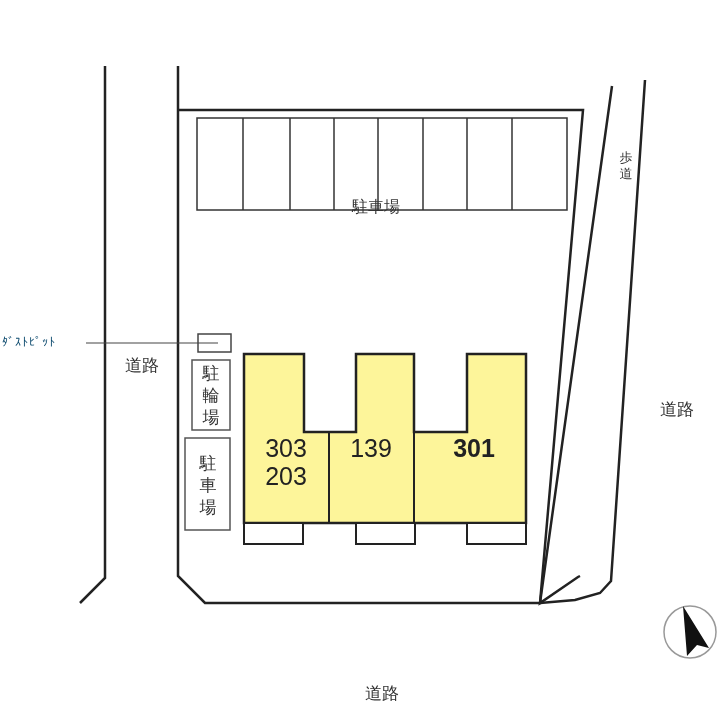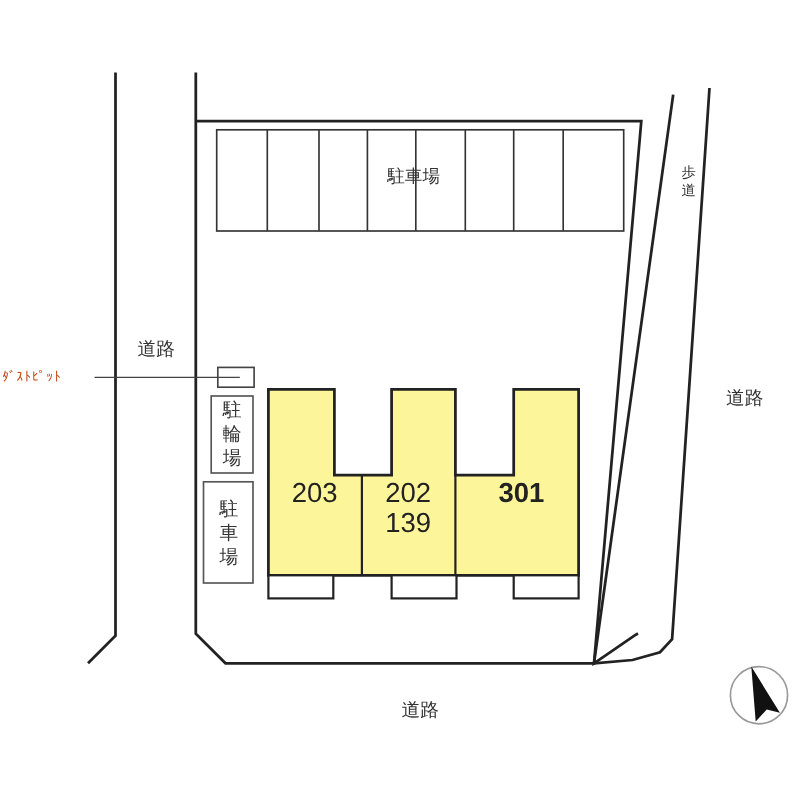--- a/index.html
+++ b/index.html
@@ -1,24 +1,24 @@
 <!DOCTYPE html>
 <html><head>
 <meta charset="utf-8">
 <style>
   html, body { margin:0; padding:0; background:#ffffff; }
   body { width:720px; height:720px; position:relative; overflow:hidden;
          font-family: "DejaVu Sans", sans-serif; color:#222; }
   svg.map { position:absolute; left:0; top:0; }
-  .lbl { position:absolute; font-size:17px; color:#333; white-space:nowrap; line-height:1; }
+  .lbl { position:absolute; font-size:17px; color:#333; white-space:nowrap; line-height:1;margin-top:47px; }
   .vlbl { position:absolute; font-size:17px; color:#333; line-height:22px; width:20px; text-align:center; }
   .vlbl.small { font-size:13px; line-height:16px; }
   .units { position:absolute; font-family:"Liberation Sans", sans-serif; font-size:25px; line-height:28px;
            color:#222; text-align:center; width:80px; }
-  .dust { position:absolute; font-size:12px; color:#c2410c; letter-spacing:1px; }
+  .dust { position:absolute; font-size:12px; color:#0c4a6e; letter-spacing:1px; }
 </style>
 </head>
 <body>
 
 <svg class="map" width="720" height="720" viewBox="0 0 720 720">
 
   <polyline points="105,66 105,578 80,603" fill="none" stroke="#222" stroke-width="2.5"></polyline>
 
   <polyline points="178,66 178,576 205,603 540,603 583,110 178,110" fill="none" stroke="#222" stroke-width="2.5"></polyline>
 
@@ -73,21 +73,21 @@
   <div>輪</div>
   <div>場</div>
 </div>
 <div class="vlbl" style="left:198px; top:452px;">
   <div>駐</div>
   <div>車</div>
   <div>場</div>
 </div>
 
 <div class="units" style="left:246px; top:434px;">
+  <div>303</div>
   <div>203</div>
 </div>
 <div class="units" style="left:331px; top:434px;">
-  <div>202</div>
   <div>139</div>
 </div>
 <div class="units" style="left:434px; top:434px;font-weight:bold;">
   <div>301</div>
 </div>
 
 </body></html>

